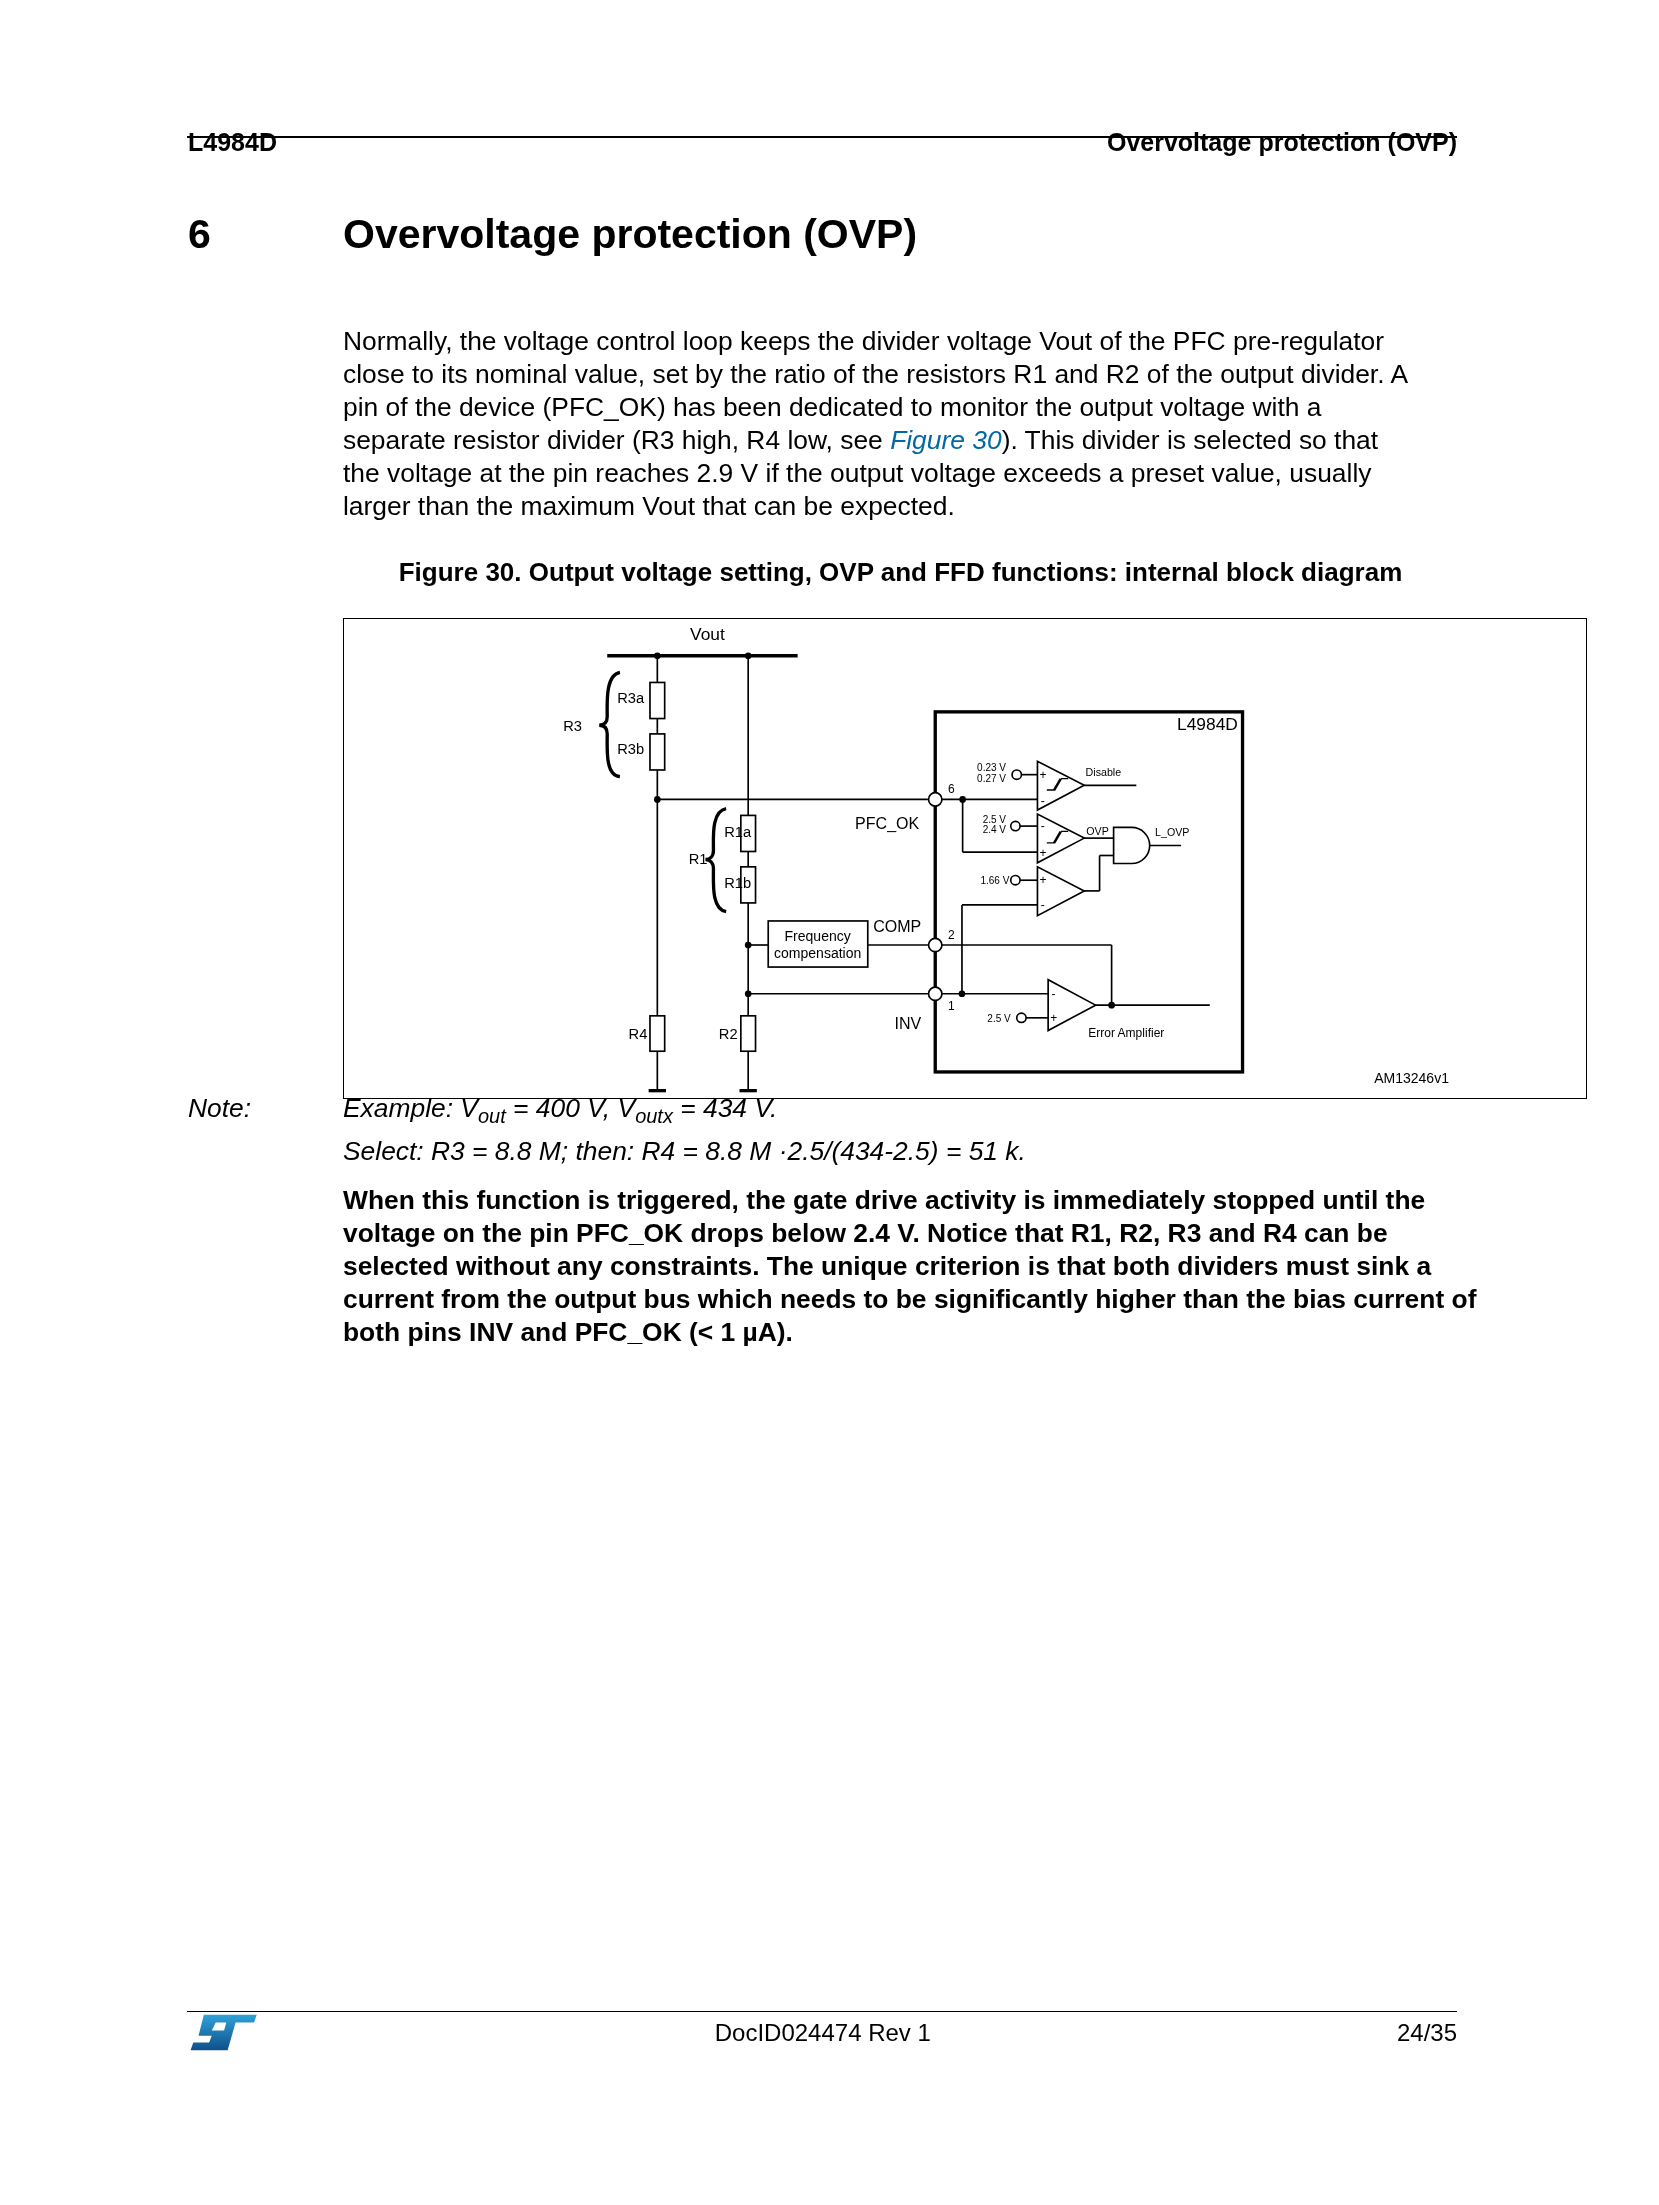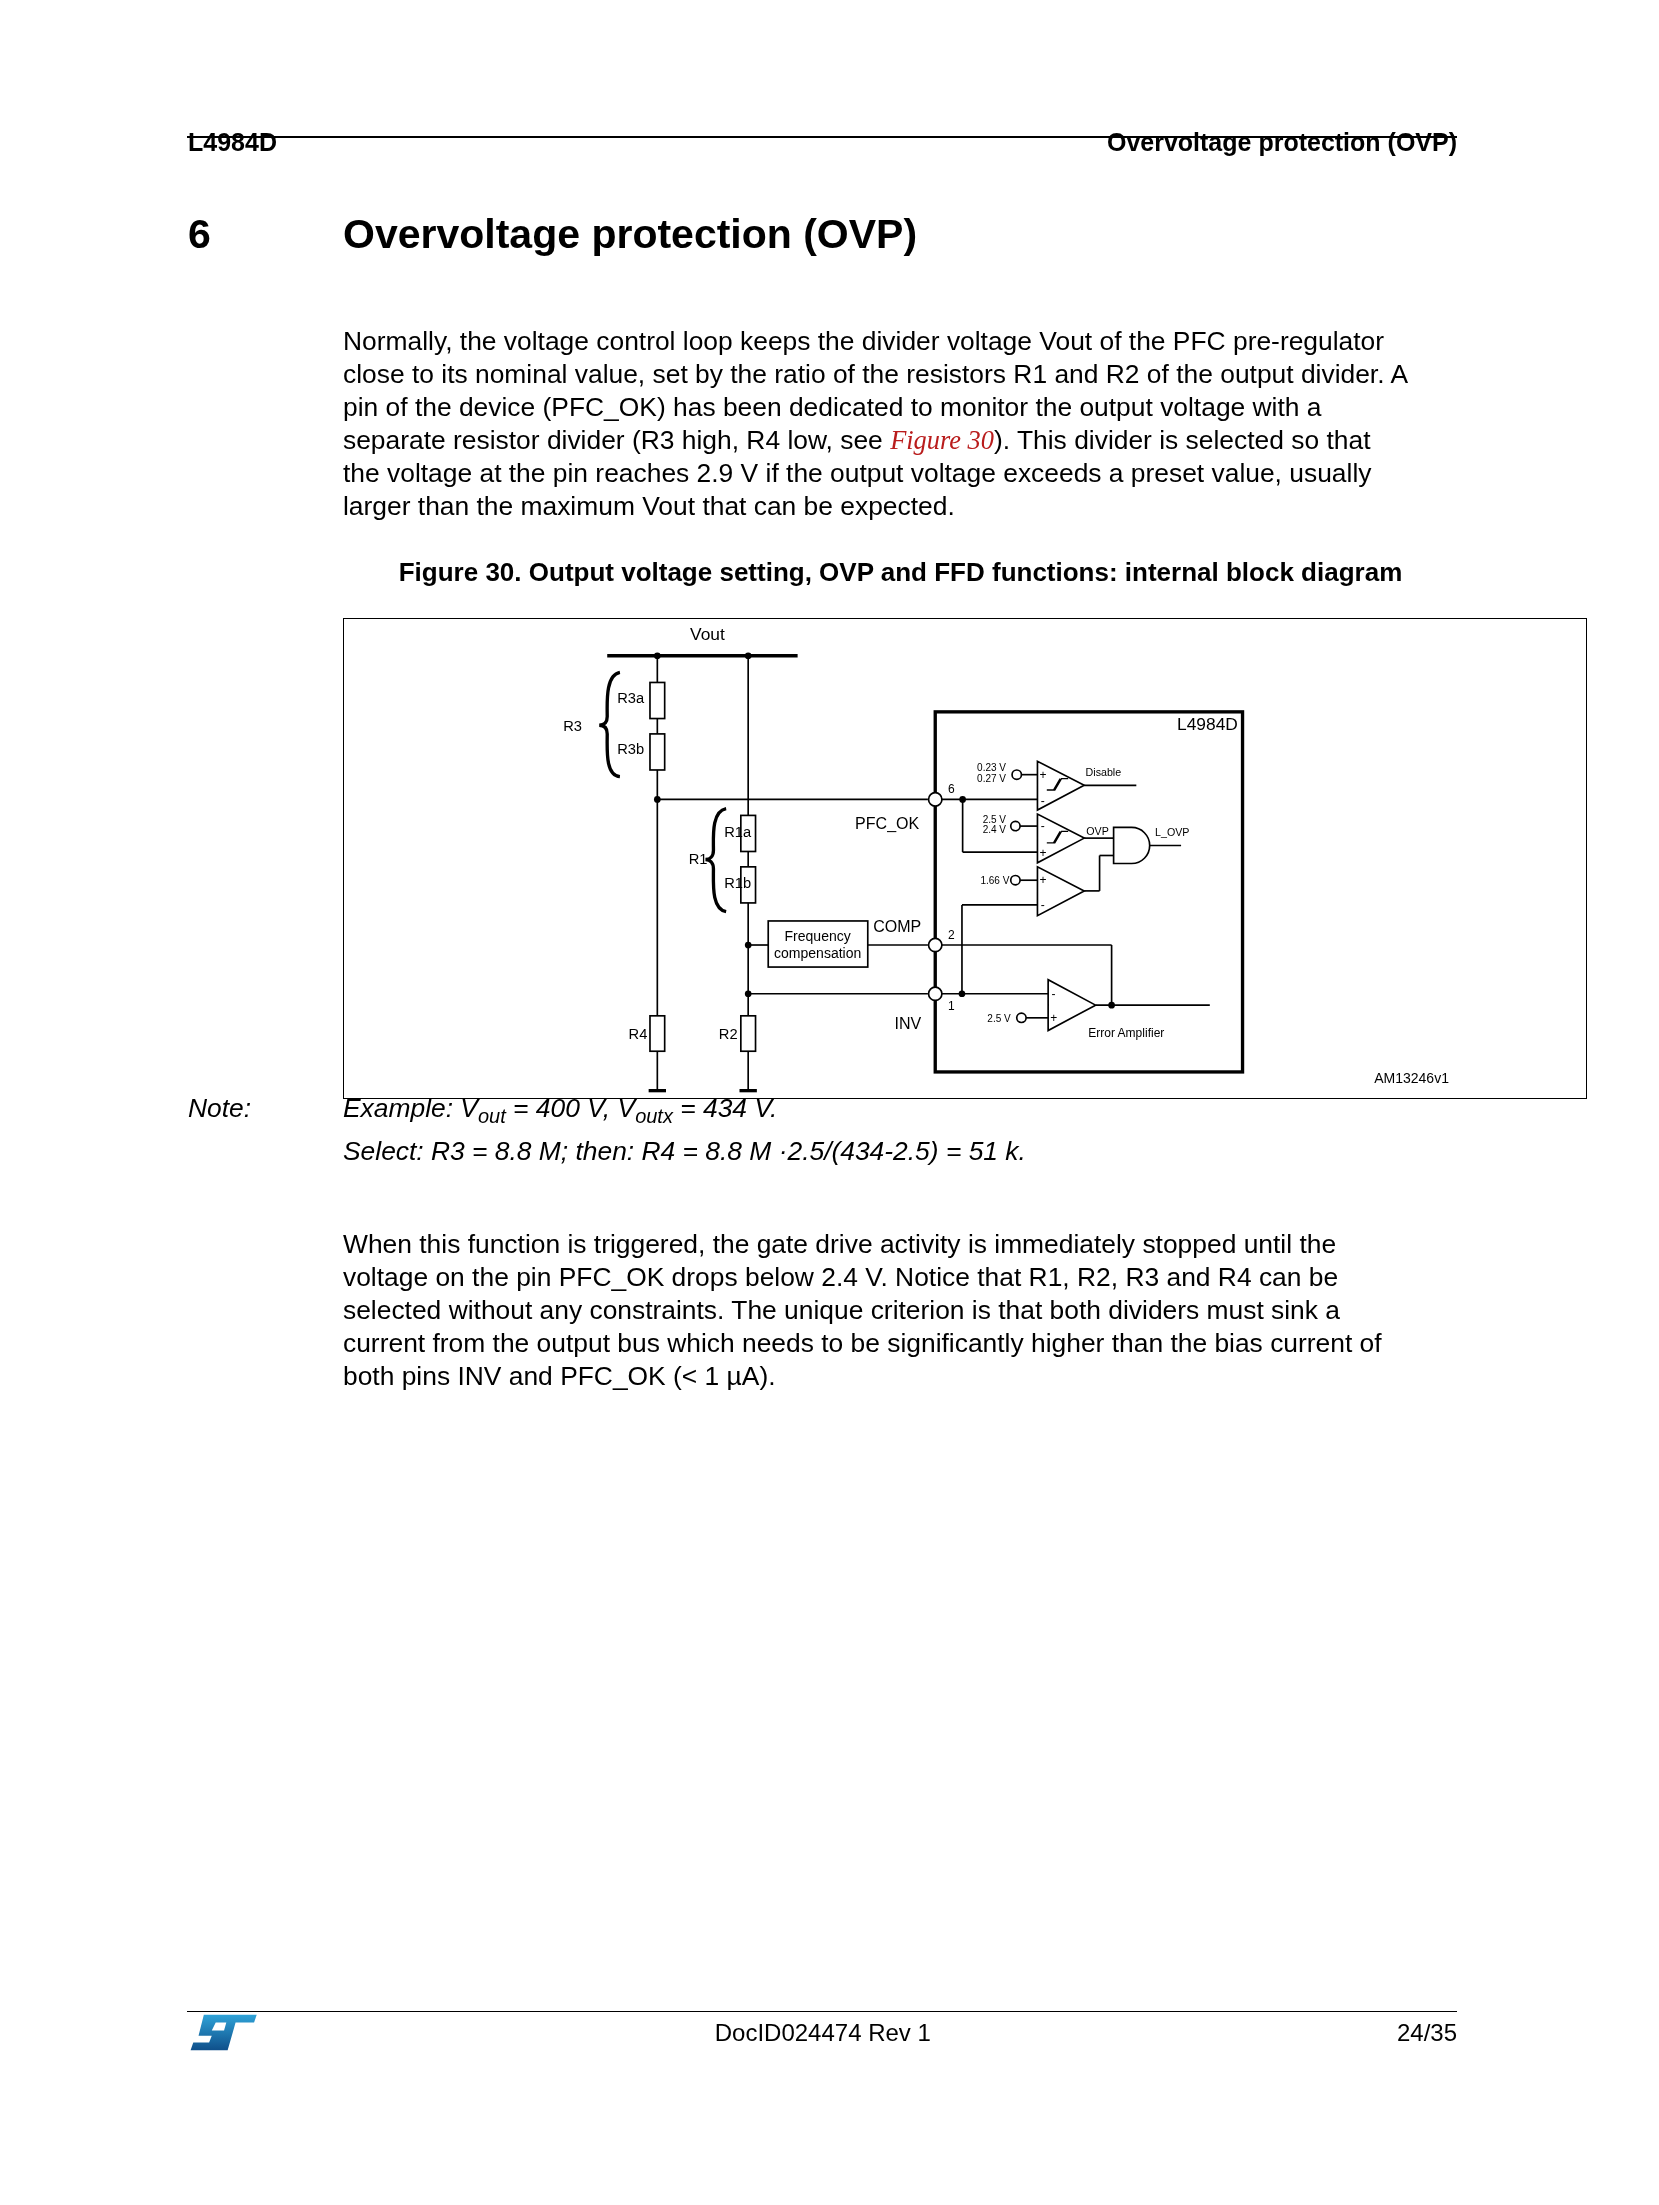--- a/index.html
+++ b/index.html
@@ -7,21 +7,21 @@
          font-family: "Liberation Sans", sans-serif; color: #000; }
   .abs { position: absolute; margin-top: 36px; }
   .hdr { font-weight: bold; font-size: 25px; top: 92px; }
   .hdr-left { left: 188px; }
   .hdr-right { right: 202px; }
   .hrule { position: absolute; left: 187px; width: 1270px; height: 2px; background: #000; }
   .sec-num { left: 188px; top: 175px; font-weight: bold; font-size: 41px; }
   .sec-title { left: 343px; top: 175px; font-weight: bold; font-size: 41px; }
   .body-text { left: 343px; width: 1136px; font-size: 26.4px; line-height: 33px; }
   .body-text .line { display: block; white-space: nowrap; }
-  .link { color: #b91c1c; font-style: italic; font-family: Liberation Serif, serif; }
+  .link { color: #0369a1; font-style: italic; }
   .caption { left: 344px; width: 1113px; top: 521px; text-align: center; font-weight: bold; font-size: 26px; }
   .fig { left: 343px; top: 582px; width: 1244px; height: 481px; border: 1.3px solid #000; box-sizing: border-box; }
   .note-label { left: 188px; top: 1057px; font-style: italic; font-size: 26.4px; }
   .note-line { left: 343px; font-style: italic; font-size: 26.4px; white-space: nowrap; }
   .note-line sub { font-size: 20px; vertical-align: -6px; }
   .footer-text { font-size: 24px; top: 1983px; }
   svg text { font-family: "Liberation Sans", sans-serif; }
 </style>
 </head>
 <body>
@@ -173,21 +173,21 @@
       <text x="1571" y="1438" font-size="18">+</text>
       <text x="2168" y="1528" font-size="21" text-anchor="end">AM13246v1</text>
     </g>
   </svg>
 </div>
 
 <div class="abs note-label">Note:</div>
 <div class="abs note-line" style="top:1057px;"><span>Example: V</span><sub>out</sub><span> = 400 V, V</span><sub>outx</sub><span> = 434 V.</span></div>
 <div class="abs note-line" style="top:1100px;">Select: R3 = 8.8 M; then: R4 = 8.8 M ·2.5/(434-2.5) = 51 k.</div>
 
-<div class="abs body-text" style="top:1192px;">
+<div class="abs body-text" style="top:1148px;font-weight:bold;">
   <span class="line">When this function is triggered, the gate drive activity is immediately stopped until the</span>
   <span class="line">voltage on the pin PFC_OK drops below 2.4 V. Notice that R1, R2, R3 and R4 can be</span>
   <span class="line">selected without any constraints. The unique criterion is that both dividers must sink a</span>
   <span class="line">current from the output bus which needs to be significantly higher than the bias current of</span>
   <span class="line">both pins INV and PFC_OK (&lt; 1 µA).</span>
 </div>
 
 <div class="abs" style="left:189px; top:1976px; width:70px; height:41px;">
   <svg width="70" height="41" viewBox="0 0 105 62">
     <defs>

